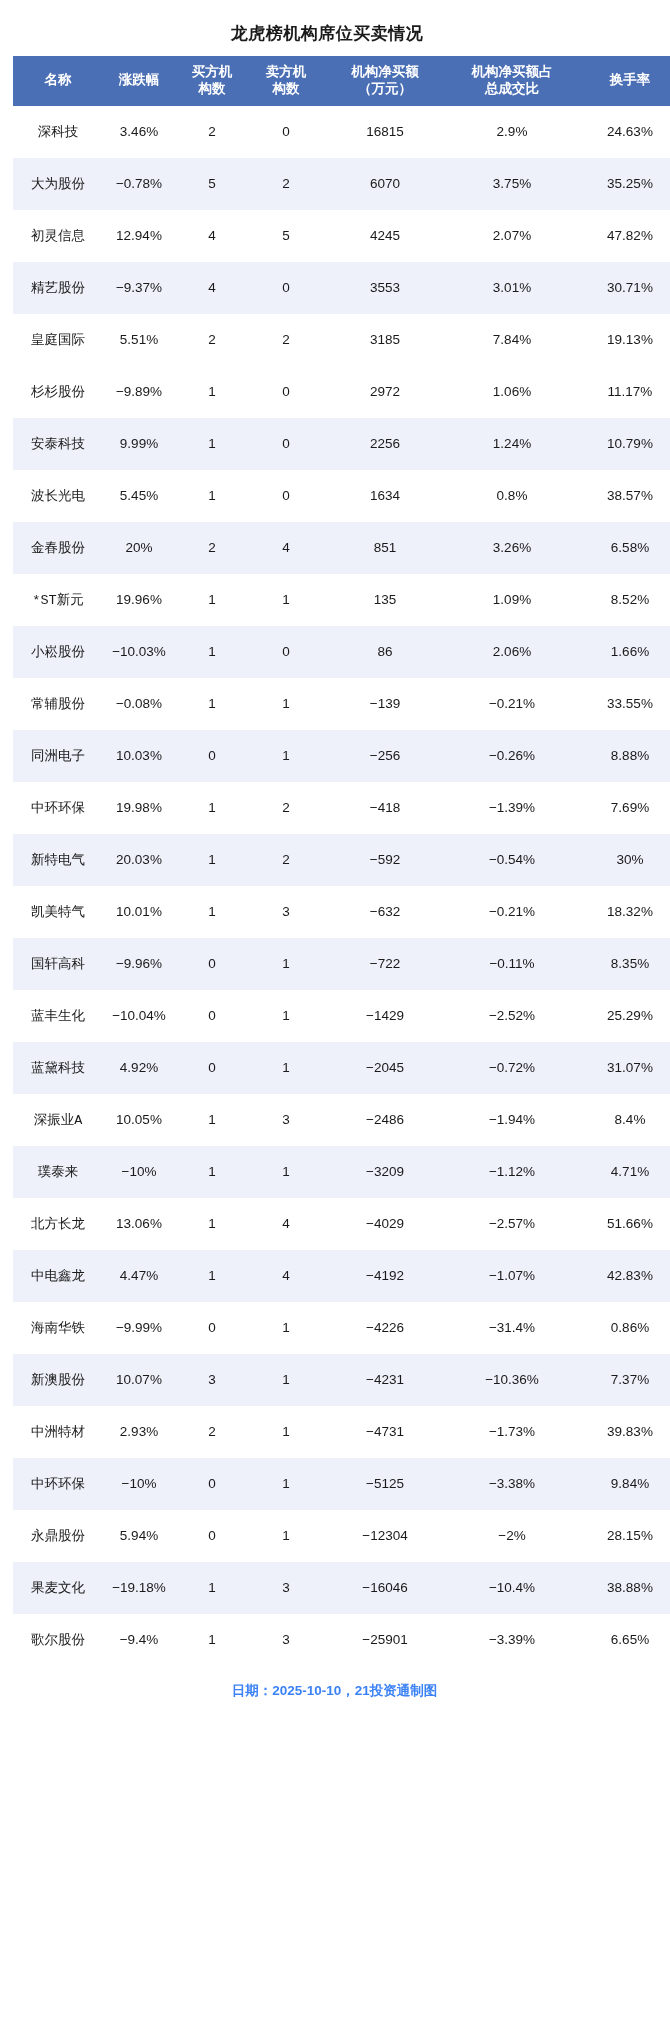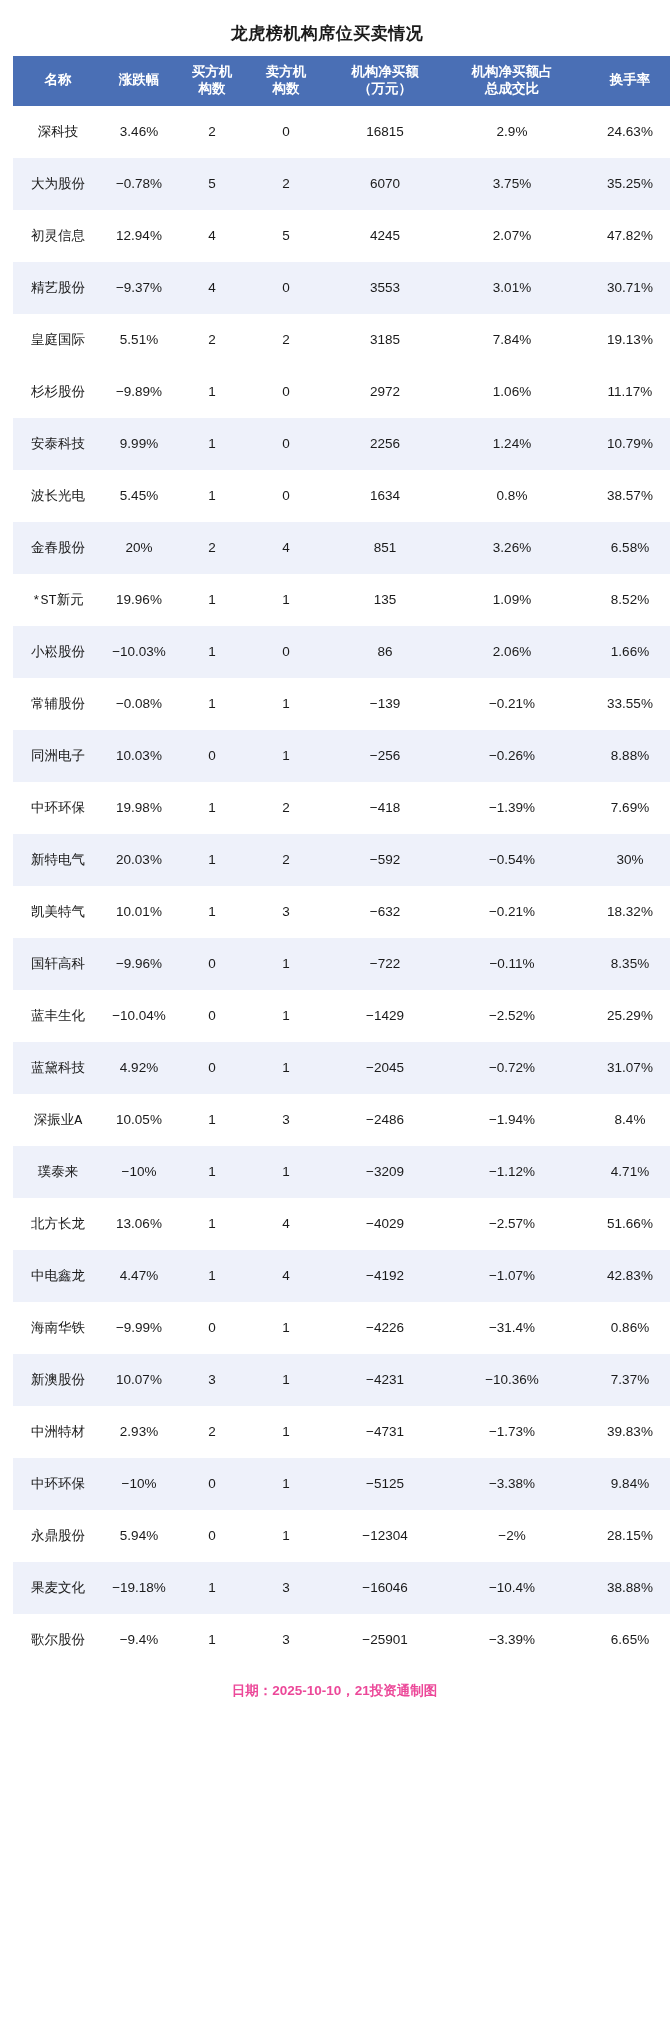--- a/index.html
+++ b/index.html
@@ -67,21 +67,21 @@
   .col-chg    { width: 72px; }
   .col-buy    { width: 74px; }
   .col-sell   { width: 74px; }
   .col-net    { width: 124px; }
   .col-ratio  { width: 130px; }
   .col-turn   { width: 106px; }
   .footer {
     text-align: center;
     font-size: 13.5px;
     font-weight: bold;
-    color: #ec4899;
+    color: #3b82f6;
     padding: 16px 0 18px 0;
     background: #ffffff;
     margin-left: 15px;
   }
   .hdr-line { display: block; }
 </style>
 </head>
 <body>
 
 <div class="page">

